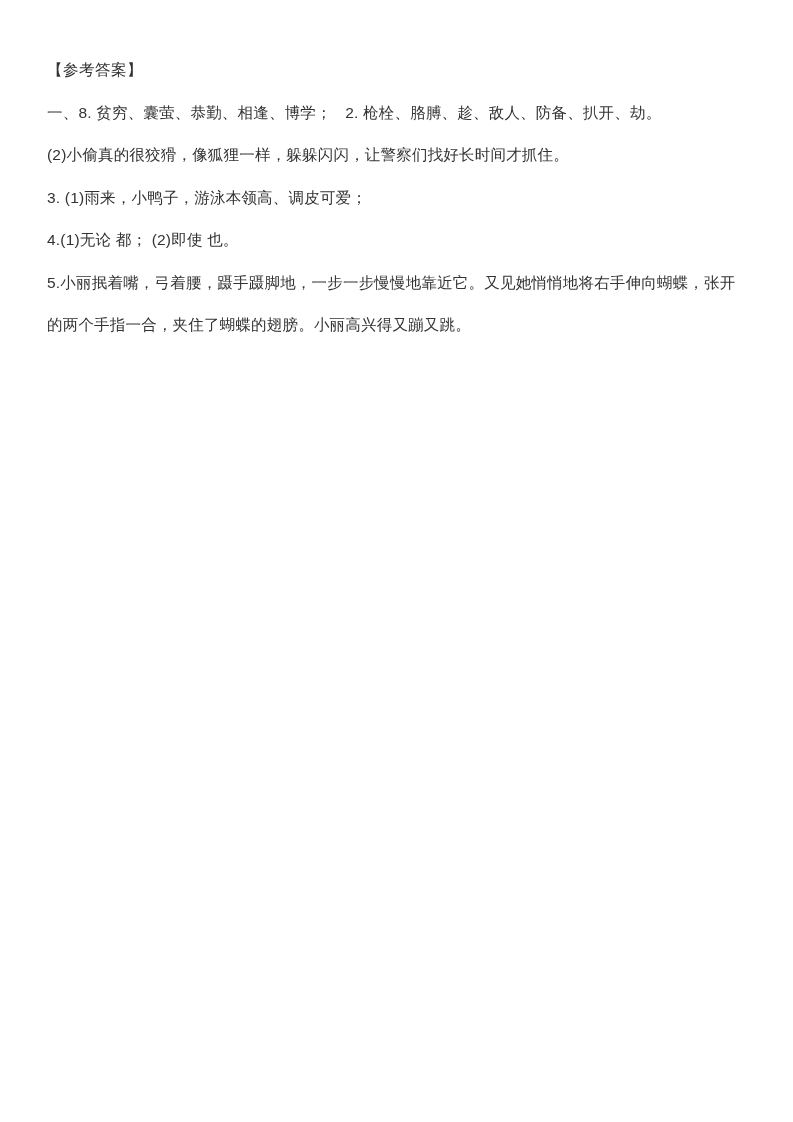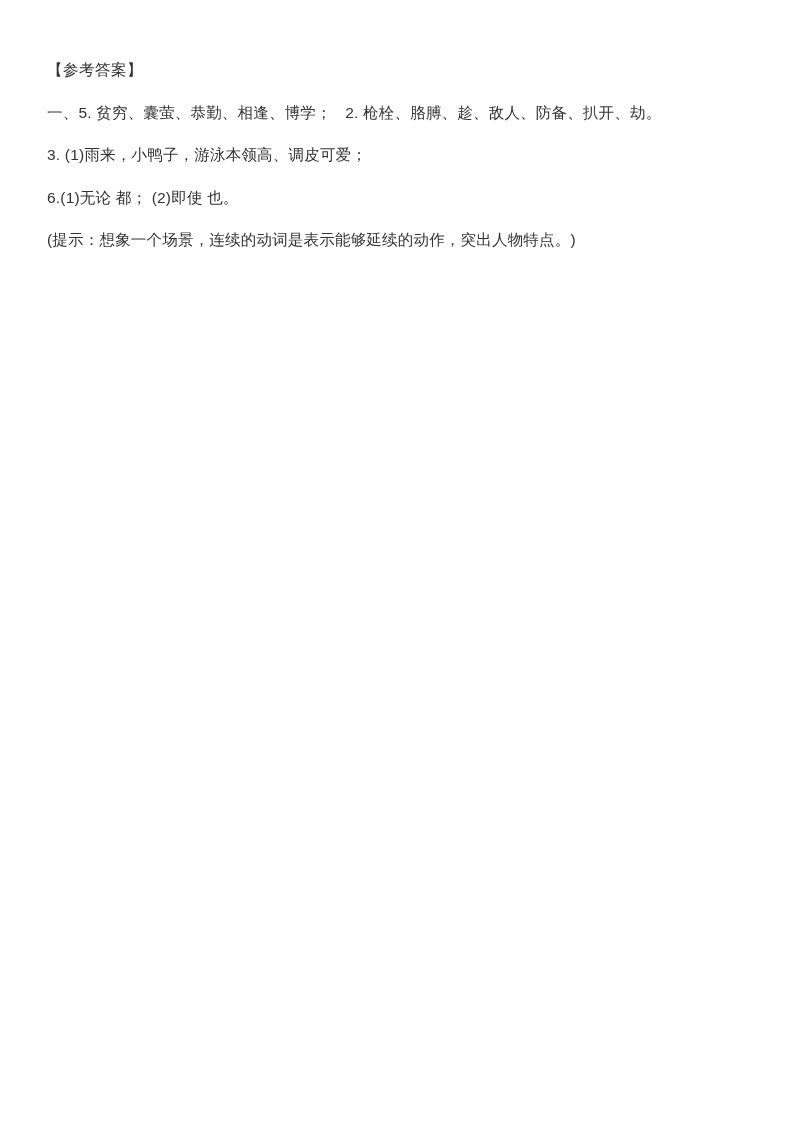--- a/index.html
+++ b/index.html
@@ -31,18 +31,19 @@
   .title {
     letter-spacing: 0.5px;
   }
 </style>
 </head>
 <body>
 
 <div class="page">
   <div class="line title">【参考答案】</div>
   <div>
-      <div class="line">一、5. 贫穷、囊萤、恭勤、相逢、博学；   2. 枪栓、胳膊、趁、敌人、防备、扒开、劫。</div>
+      <div class="line">一、8. 贫穷、囊萤、恭勤、相逢、博学；   2. 枪栓、胳膊、趁、敌人、防备、扒开、劫。</div>
+      <div class="line">(2)小偷真的很狡猾，像狐狸一样，躲躲闪闪，让警察们找好长时间才抓住。</div>
       <div class="line">3. (1)雨来，小鸭子，游泳本领高、调皮可爱；</div>
-      <div class="line">6.(1)无论 都； (2)即使 也。</div>
-      <div class="line">(提示：想象一个场景，连续的动词是表示能够延续的动作，突出人物特点。)</div>
+      <div class="line">4.(1)无论 都； (2)即使 也。</div>
+      <div class="line">5.小丽抿着嘴，弓着腰，蹑手蹑脚地，一步一步慢慢地靠近它。又见她悄悄地将右手伸向蝴蝶，张开的两个手指一合，夹住了蝴蝶的翅膀。小丽高兴得又蹦又跳。</div>
     </div>
 </div>
 
 </body></html>

